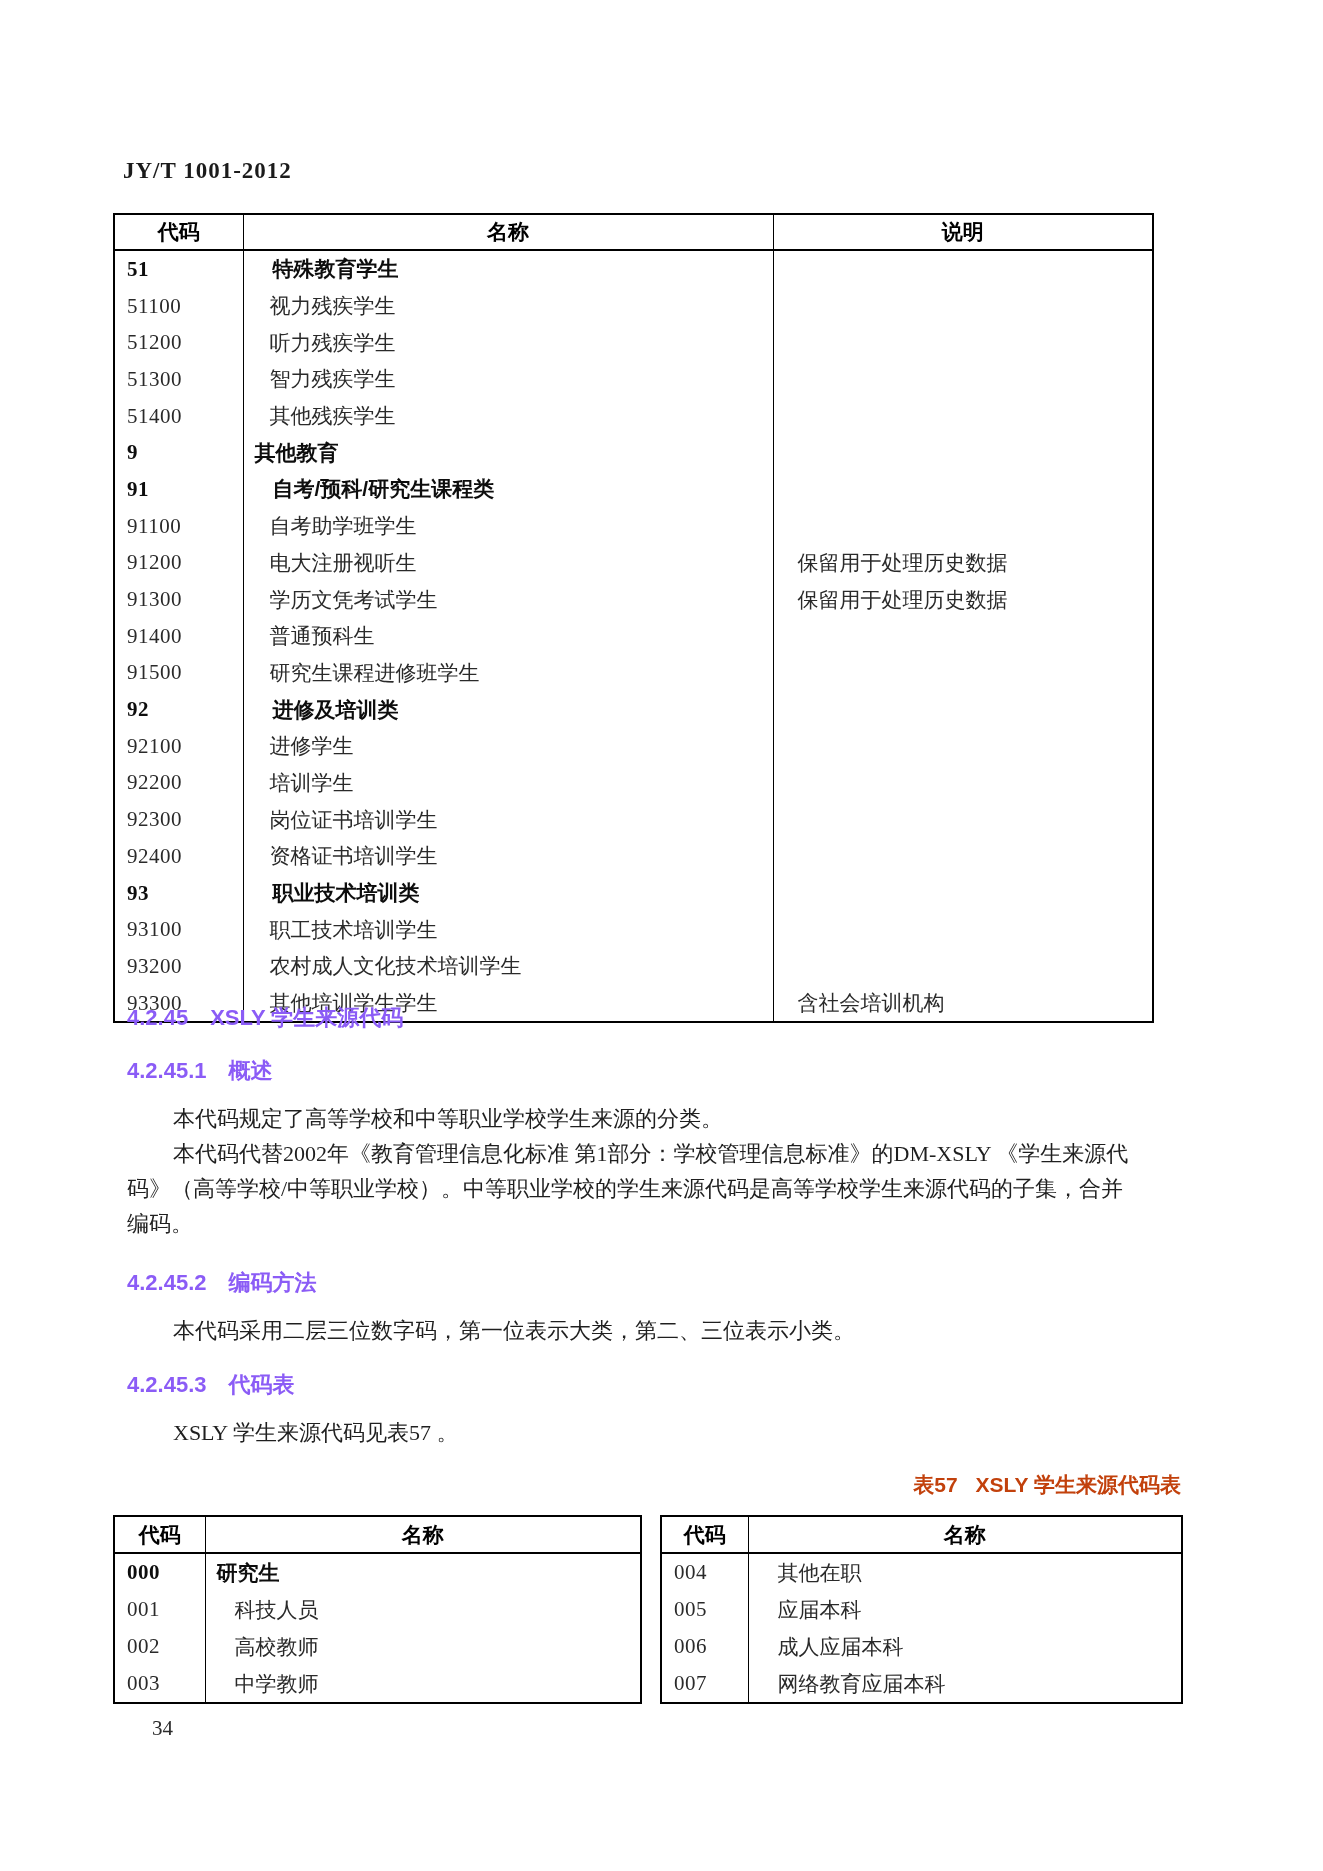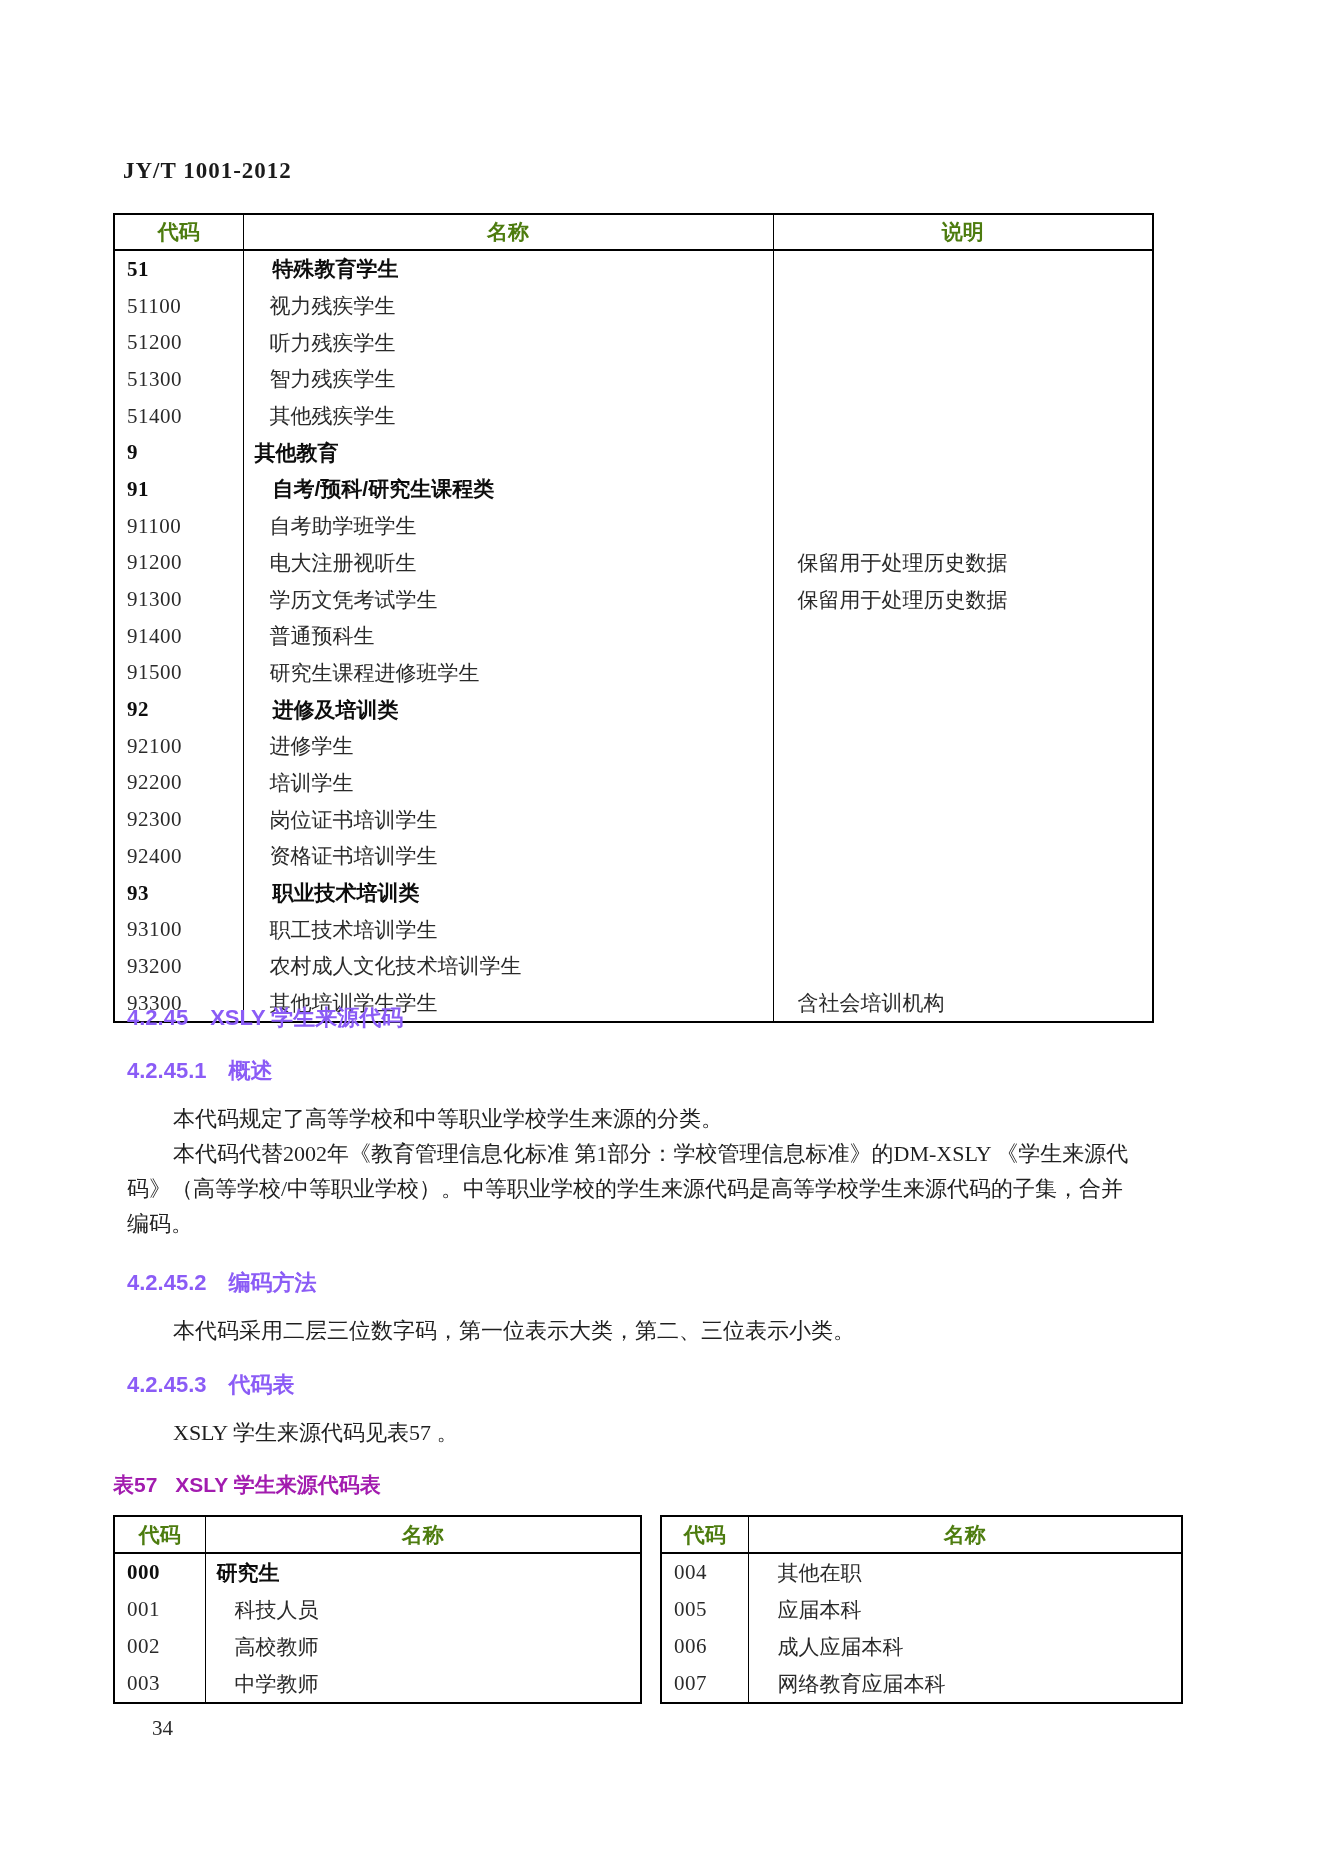--- a/index.html
+++ b/index.html
@@ -23,21 +23,21 @@
   }
 
   
   table.doc{
     border-collapse:collapse;table-layout:fixed;
     border:2.4px solid #000;
     font-size:21px;color:#2a2a2a;
   }
   table.doc thead th{
     border-bottom:2.2px solid #000;
-    font-weight:bold;color:#4d7c0f;
+    font-weight:bold;color:#000000;
     text-align:center;vertical-align:middle;
     font-family:"Liberation Sans","DejaVu Sans",sans-serif;
     font-size:21px;
   }
   table.doc th + th, table.doc td + td{border-left:1.6px solid #000;}
   table.doc td{
     vertical-align:middle;white-space:nowrap;overflow:hidden;
   }
   td.code{padding-left:12px;font-size:21px;letter-spacing:0.5px;}
   td.note{padding-left:24px;}
@@ -74,23 +74,23 @@
   #p1{left:127px;top:1101px;width:1090px;}
   #p2{left:127px;top:1136px;width:1002px;}
   #s-method{left:127px;top:1268px;}
   #p3{left:127px;top:1313px;width:1090px;}
   #s-table{left:127px;top:1370px;}
   #p4{left:127px;top:1415px;width:1090px;}
 
   
   #caption57{
     left:113px;top:1471px;width:1068px;
-    text-align:left;
+    text-align:right;
     font-family:"Liberation Sans","DejaVu Sans",sans-serif;
-    font-weight:bold;font-size:21px;color:#a21caf;
+    font-weight:bold;font-size:21px;color:#c2410c;
   }
   #caption57 .cap-label{margin-right:18px;}
 
   
   #page-number{left:152px;top:1716px;font-size:21px;color:#2b2b2b;}
 </style>
 </head>
 <body>
 
 <div id="page">

